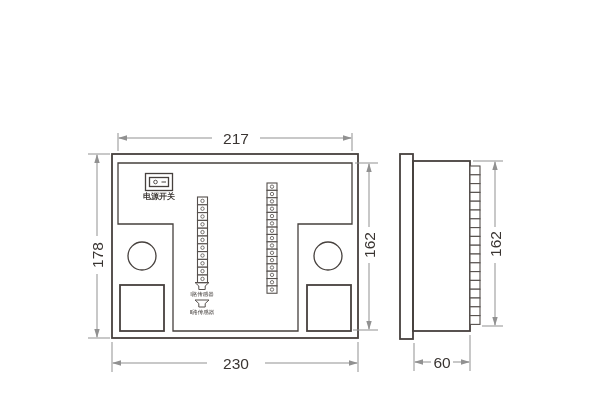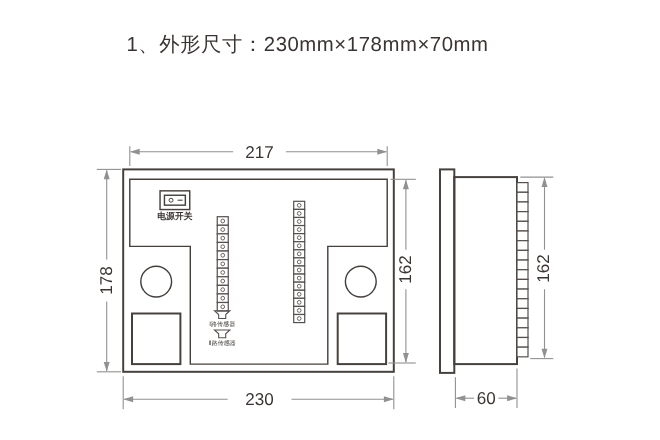--- a/index.html
+++ b/index.html
@@ -18,21 +18,20 @@
   .sensor-label{font-size:5.5px;}
   .outline{fill:none;stroke:#46403d;stroke-width:1.8;}
   .outline-thin{fill:none;stroke:#46403d;stroke-width:1.3;}
   .dimline{stroke:#919191;stroke-width:1;fill:none;}
   .dimarrow{fill:#919191;stroke:none;}
 </style>
 </head>
 <body>
 
 <div class="notes">
-  <div>1、外形尺寸：230mm×178mm×70mm</div>
 </div>
 
 <svg width="600" height="400" viewBox="0 0 600 400">
 
   <g>
     <rect class="outline" x="112" y="154" width="246" height="184"></rect>
     <polygon class="outline-thin" points="118,163 352,163 352,224 298,224 298,331 173,331 173,224 118,224"></polygon>
 
     <g>
       <rect class="outline-thin" x="145.5" y="173.5" width="27" height="17" stroke-width="1.8"></rect>

